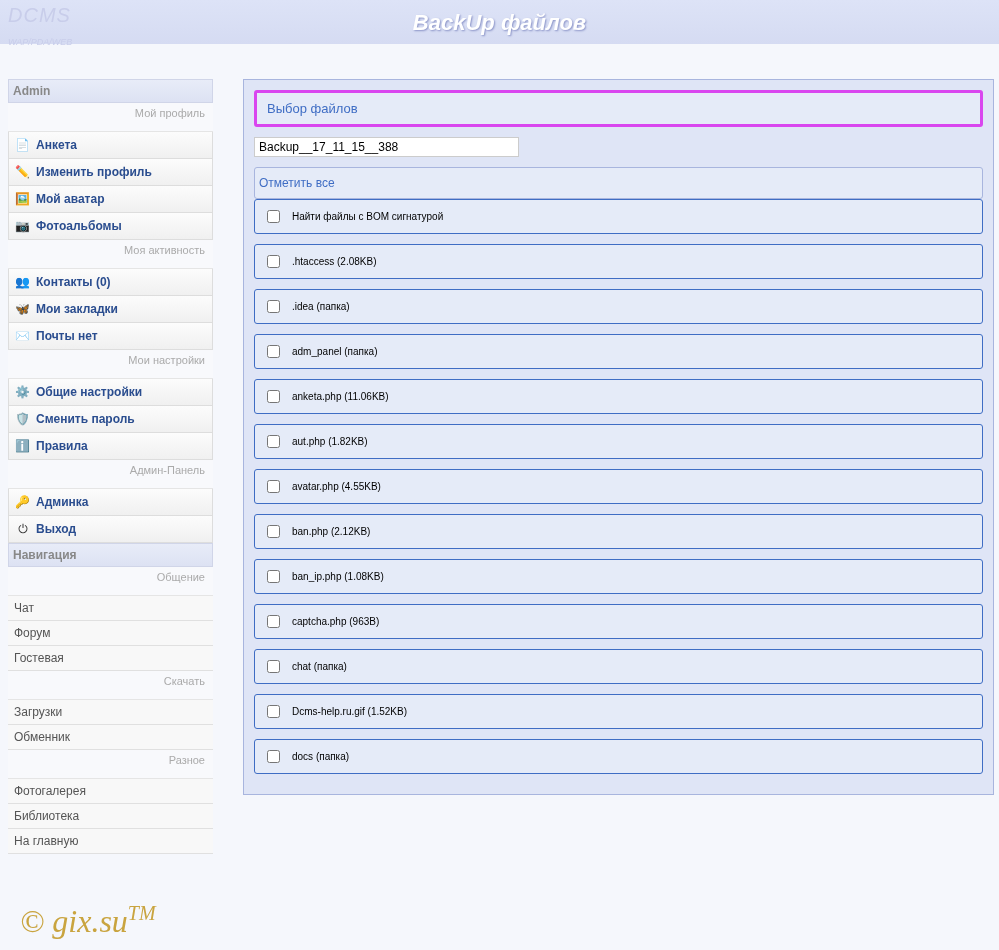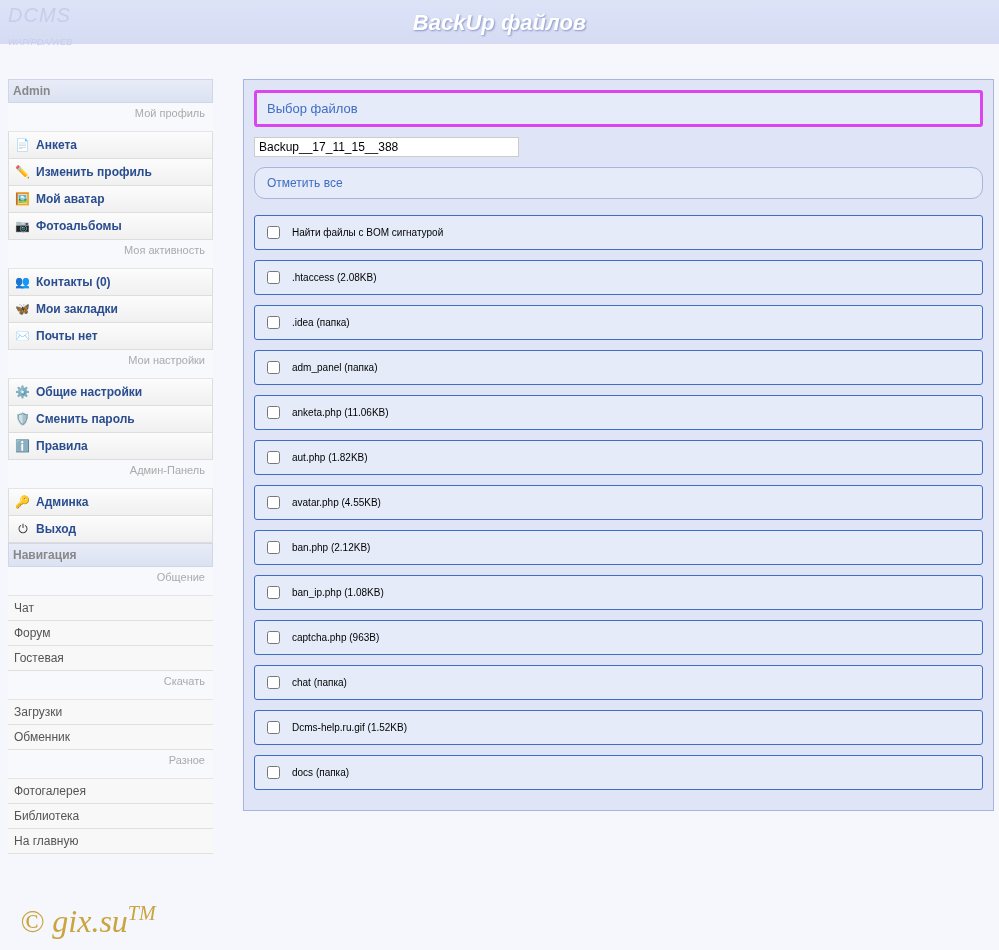--- a/index.html
+++ b/index.html
@@ -12,21 +12,21 @@
 .sidebar { width: 205px; flex-shrink: 0; }
 .section-title { background: linear-gradient(to bottom, #e8ecf8, #dde2f3); color: #888; font-weight: bold; padding: 4px 8px 4px 4px; border: 1px solid #d0d5e8; font-size: 12px; }
 .section-sub { color: #aaa; font-size: 11px; text-align: right; padding: 4px 8px 12px 4px; background: #f8f9fc; border-bottom: 1px solid #e5e5e5; }
 .menu-item { display: flex; align-items: center; padding: 5px 6px; background: linear-gradient(to bottom, #fcfcfc, #f0f0f0); border: 1px solid #ddd; border-top: none; cursor: pointer; }
 .menu-icon { width: 16px; height: 16px; margin-right: 5px; display: inline-flex; align-items: center; justify-content: center; font-size: 12px; }
 .menu-text { color: #2a4d8f; font-weight: bold; font-size: 12px; }
 .nav-item { padding: 5px 6px; background: #f8f8f8; border-bottom: 1px solid #e0e0e0; cursor: pointer; font-size: 12px; color: #555; }
 .main { flex: 1; background: #dfe5f6; border: 1px solid #a8b5de; padding: 10px; margin-right: 5px; }
 .fieldset { background: #e5ebf8; border: 3px solid #d946ef; border-radius: 3px; padding: 8px 10px; margin-bottom: 10px; color: #3f6dc4; font-size: 13px; }
 .backup-input { width: 265px; padding: 2px 4px; border: 1px solid #ccc; font-size: 12px; margin-bottom: 10px; background: #ffffff; }
-.select-all { background: #e5ebf8; border: 1px solid #a8b5de; border-radius: 11px; padding: 8px 12px; margin-bottom: 16px; color: #3f6dc4; cursor: pointer; }
+.select-all { background: #e5ebf8; border: 1px solid #a8b5de; border-radius: 3px; padding: 8px 4px; margin-bottom: 0; color: #3f6dc4; cursor: pointer; }
 .file-row { background: #e5ebf8; border: 1px solid #3f6dc4; border-radius: 3px; padding: 10px 12px; margin-bottom: 10px; display: flex; align-items: center; gap: 12px; }
 .file-row input[type=checkbox] { width: 13px; height: 13px; }
 .file-label { color: #000000; font-size: 10px; }
 .watermark { position: fixed; bottom: 10px; left: 20px; font-size: 32px; font-style: italic; font-family: Georgia, serif; color: #c9a43f; pointer-events: none; }
 .watermark-tm { font-size: 20px; vertical-align: super; }
 </style>
 </head>
 <body>
 
 <div class="header">

